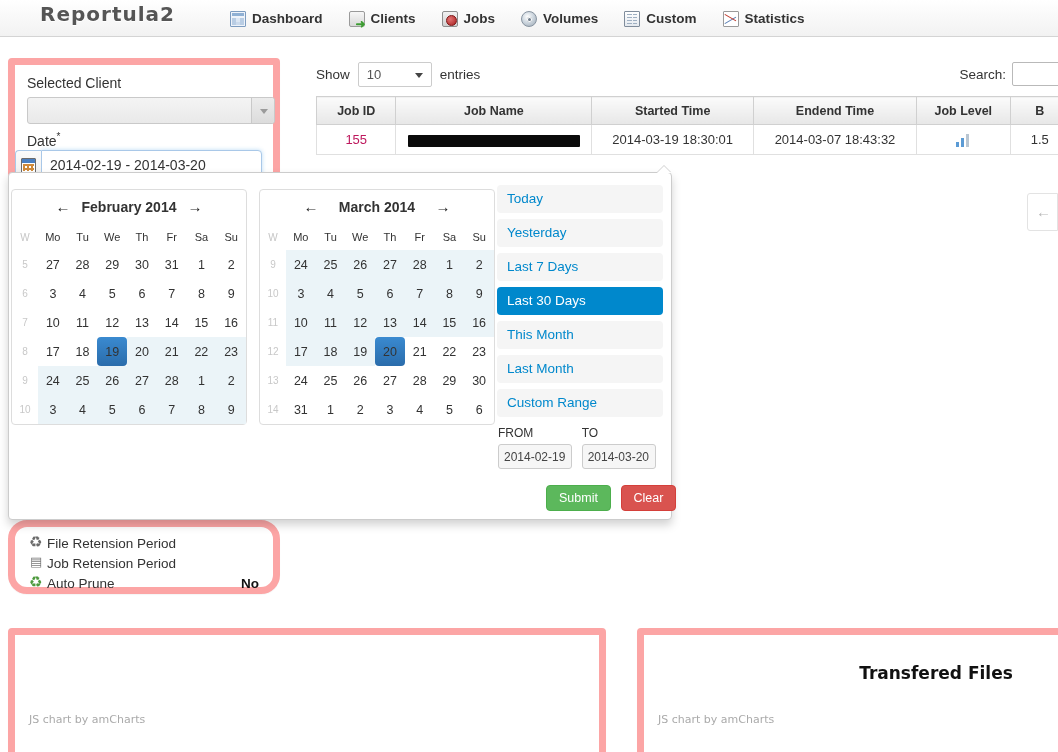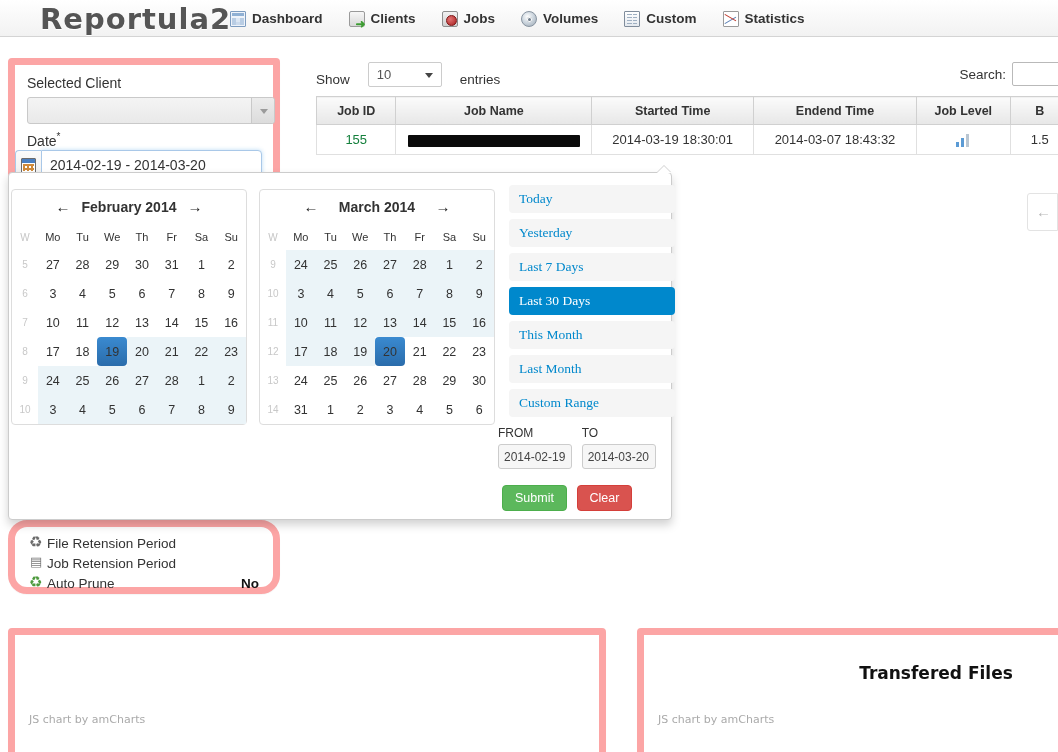--- a/index.html
+++ b/index.html
@@ -16,21 +16,21 @@
   
   #navbar {
     position: absolute; left: 0; top: 0;
     width: 1058px; height: 37px;
     background: linear-gradient(to bottom, #ffffff 0%, #f2f2f2 100%);
     border-bottom: 1px solid #d4d4d4;
   }
   #brand {
     position: absolute; left: 40px; top: 2px;
     font-family: "DejaVu Sans", sans-serif;
-    font-size: 29px; font-weight: bold;
+    font-size: 20px; font-weight: bold;
     color: #555555;
     letter-spacing: 1px;
     text-shadow: 0 1px 0 #ffffff;
   }
   #nav-items {
     position: absolute; left: 228px; top: 0;
     height: 37px;
     display: flex; align-items: center;
     gap: 22px;
   }
@@ -201,21 +201,21 @@
     content:"▤"; position:absolute; left:1px; top:-1px; font-size:13px; color:#7a7a7a;
   }
   .ic-prune::before{
     content:"♻"; position:absolute; left:0; top:-2px; font-size:15px; color:#4e9a3e;
   }
 
   
   #table-area { position:absolute; left:310px; top:56px; width:760px; }
   #dt-length {
     position:absolute; left:6px; top:6px;
-    display:flex; align-items:flex-end; gap:18px; font-size:13.5px; color:#333;
+    display:flex; align-items:center; gap:8px; font-size:13.5px; color:#333;
   }
   #length-select {
     width:74px; height:25px;
     border:1px solid #cccccc; background:#ffffff; border-radius:2px;
     position:relative; cursor:pointer;
   }
   #length-select-value {
     position:absolute; left:8px; top:4px; font-size:13px; color:#555;
   }
   #length-select::after{
@@ -245,21 +245,21 @@
     color:#333; font-weight:bold; font-size:12.5px;
     height:28px; text-align:center; padding:0 6px;
     white-space:nowrap;
   }
   #jobs-table td {
     border:1px solid #e0e0e0;
     height:30px; text-align:center; padding:0 6px;
     color:#333; font-size:13px; background:#fff;
     white-space:nowrap; overflow:hidden;
   }
-  #jobs-table td.jobid a { color:#15803d; text-decoration:none; cursor:pointer;}
+  #jobs-table td.jobid a { color:#be185d; text-decoration:none; cursor:pointer;}
   .joblevel-glyph{
     display:inline-block; width:15px; height:13px; position:relative; vertical-align:middle;
   }
   .joblevel-glyph i{ position:absolute; bottom:0; width:3px; background:#5b9bd5; display:block;}
   .joblevel-glyph i:nth-child(1){ left:0; height:5px; }
   .joblevel-glyph i:nth-child(2){ left:5px; height:9px; }
   .joblevel-glyph i:nth-child(3){ left:10px; height:13px; background:#b9c6d2;}
   #jobname-redact{
     display:inline-block; width:172px; height:12px; background:#0a0a0a;
     vertical-align:middle; border-radius:1px;
@@ -328,21 +328,21 @@
   td.off { color:#b4b4b4; }
   td.in-range { background:#ebf4f8; }
   td.active {
     background:#357ebd;
     background-image: linear-gradient(to bottom,#3a8ad0,#2a6cab);
     color:#ffffff; border-radius:4px; font-weight:normal;
   }
 
   
   #drp-ranges {
-    position:absolute; left:500px; top:12px; width:166px;font-family:Liberation Serif, serif;
+    position:absolute; left:488px; top:12px; width:166px;
   }
   .range-item {
     display:block; height:28px; line-height:28px;
     padding:0 10px; margin-bottom:6px;
     color:#08c; font-size:13.5px;
     background:#f5f5f5; border-radius:4px;
     cursor:pointer;
   }
   .range-item.active {
     background:#08c; color:#ffffff;
@@ -357,21 +357,21 @@
     width:74px; height:25px;
     border:1px solid #cccccc; border-radius:3px;
     background:#f6f6f6; color:#444; font-size:12px;
     padding:0 5px; outline:none;
     font-family:"Liberation Sans", sans-serif;
   }
   #drp-buttons { position:absolute; left:502px; top:485px; }
   .btn {
     display:inline-block; height:26px; line-height:24px;
     padding:0 12px; border-radius:4px; color:#fff;
-    font-size:12.5px; cursor:pointer; border:1px solid transparent;
+    font-size:12.5px; cursor:pointer; border:1px solid transparent;margin-left:44px;
   }
   .btn-success { background:#5cb85c; border-color:#4cae4c; }
   .btn-danger { background:#d9534f; border-color:#d43f3a; margin-left:6px;}
 
   
   #chart-left { left:8px; top:628px; width:598px; height:140px; }
   #chart-right { left:637px; top:628px; width:598px; height:140px; }
   .chart-title {
     position:absolute; left:0; right:0; top:28px;
     text-align:center; font-size:17px; font-weight:bold; color:#111;

